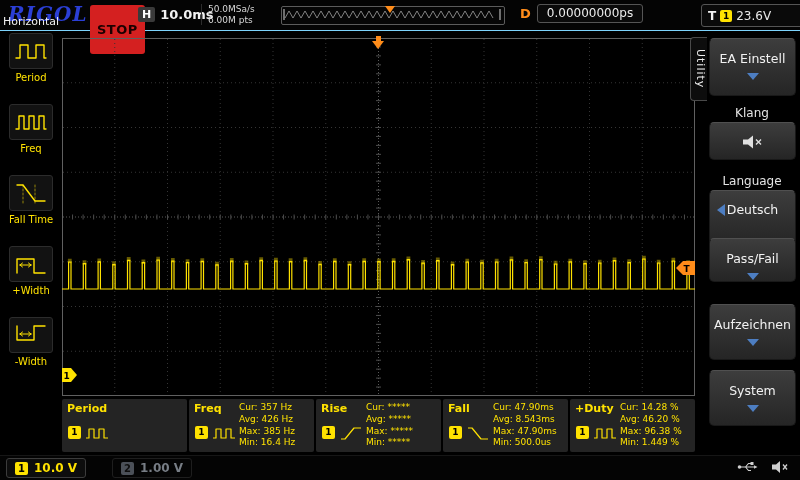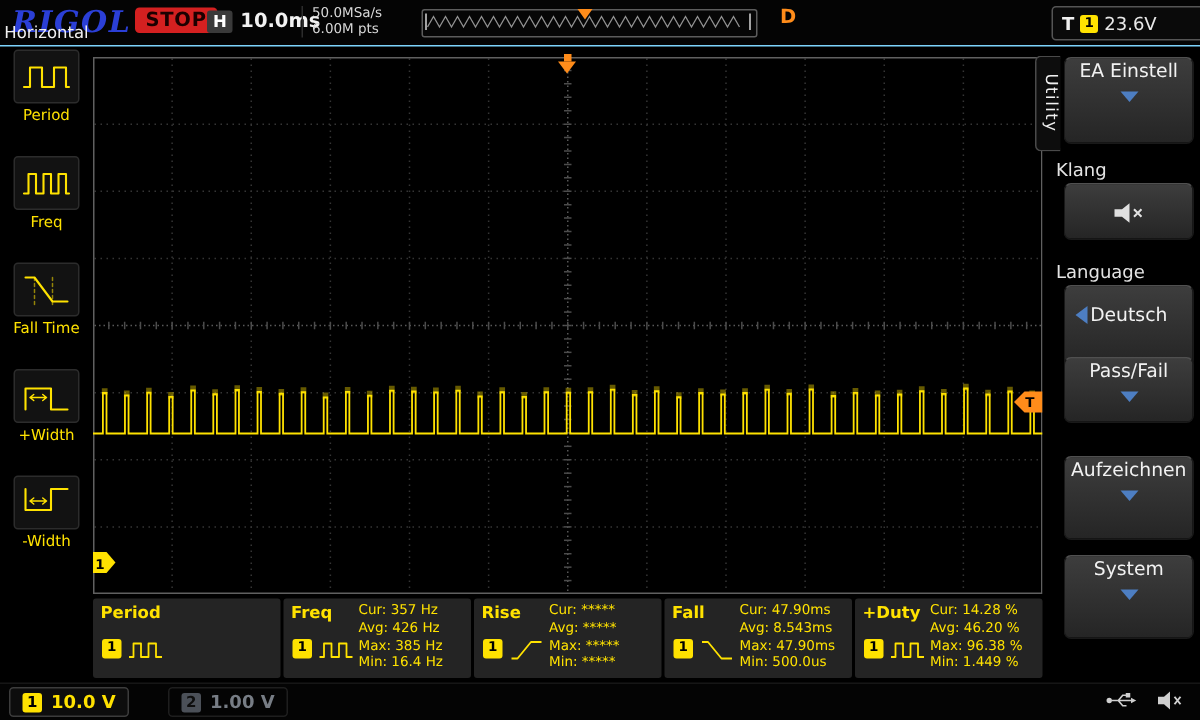--- a/index.html
+++ b/index.html
@@ -4,21 +4,21 @@
 <style>
   html,body{margin:0;padding:0;background:#000}
   .stage{position:relative;width:800px;height:480px;background:#000;overflow:hidden;
          font-family:"DejaVu Sans",sans-serif;-webkit-user-select:none;user-select:none}
 
   
   .topbar{position:absolute;left:0;top:0;width:800px;height:30px;background:#040404;border-bottom:1px solid #7dd3fc}
   .logo{position:absolute;left:8px;top:2px;font-family:"DejaVu Serif",serif;font-style:italic;font-weight:bold;
         font-size:20px;color:#2b3fd6;letter-spacing:1px}
   .stop{position:absolute;left:90px;top:5px;background:#d42020;color:#1c0000;font-weight:bold;font-size:13px;
-        line-height:17px;padding:0 7px;border-radius:3px;letter-spacing:.5px;cursor:pointer}
+        line-height:17px;padding:16px 7px;border-radius:3px;letter-spacing:.5px;cursor:pointer}
   .hgroup{position:absolute;left:138px;top:5px;height:18px;display:flex;align-items:center;gap:5px;cursor:pointer}
   .hbadge{background:#3a3a3a;color:#fff;font-weight:bold;font-size:11px;line-height:15px;padding:0 4px;border-radius:2px}
   .hval{color:#f2f2f2;font-size:13px;font-weight:bold}
   .vsep{position:absolute;left:201px;top:4px;width:1px;height:21px;background:#2c2c2c}
   .rategroup{position:absolute;left:208px;top:4px;color:#d8d8d8;font-size:9px;line-height:11px}
   .preview{position:absolute;left:281px;top:6px;width:222px;height:17px;border:1px solid #5c5c5c;border-radius:2px;
            background:#060606;cursor:pointer}
   #preview-svg{display:block}
   .pmarker{position:absolute;left:103px;top:-1px;width:0;height:0;border-left:5px solid transparent;
            border-right:5px solid transparent;border-top:7px solid #ff8c1a}
@@ -61,24 +61,24 @@
   .mvals{position:absolute;left:50px;top:3px;width:73px;color:#ffe200;font-size:9px;line-height:11.8px;white-space:nowrap}
 
   
   .utility-tab{position:absolute;left:690px;top:37px;width:16px;height:62px;background:#0d0d0d;border:1px solid #4a4a4a;
                border-right:none;border-radius:4px 0 0 4px;color:#f0f0f0;font-size:11px;writing-mode:vertical-rl;
                text-align:center;letter-spacing:1px}
   .rightmenu{position:absolute;left:704px;top:30px;width:96px;height:425px}
   .menu-btn{position:absolute;left:5px;width:87px;background:linear-gradient(180deg,#3d3d3d,#252525);
             border:1px solid #191919;border-top-color:#505050;border-radius:5px;color:#f2f2f2;font-size:12.5px;
             text-align:center;cursor:pointer;box-sizing:border-box}
-  .menu-btn .cap{}
+  .menu-btn .cap{margin-top:12px}
   .down-arrow{width:0;height:0;border-left:6px solid transparent;border-right:6px solid transparent;
               border-top:7px solid #4d7ec2;margin:7px auto 0}
-  .rm-label{position:absolute;left:0;width:96px;text-align:left;color:#e4e4e4;font-size:12px}
+  .rm-label{position:absolute;left:0;width:96px;text-align:center;color:#e4e4e4;font-size:12px}
   .left-arrow{position:absolute;left:7px;top:13px;width:0;height:0;border-top:6px solid transparent;
               border-bottom:6px solid transparent;border-right:8px solid #4d7ec2}
 
   
   .bottombar{position:absolute;left:0;top:455px;width:800px;height:25px;background:#040404;border-top:1px solid #161616}
   .chbox{position:absolute;top:2px;height:20px;display:flex;align-items:center;gap:6px;padding:0 8px;
          border-radius:3px;cursor:pointer;box-sizing:border-box}
   .ch1{left:6px;border:1px solid #3c3c3c;background:#0d0d0d}
   .ch2{left:112px;border:1px solid #1e1e1e}
   .chbadge{width:13px;height:13px;border-radius:2px;font-size:10px;font-weight:bold;text-align:center;line-height:13px}
@@ -107,20 +107,21 @@
     </div>
     <div class="preview">
       <svg id="preview-svg" width="220" height="15" viewBox="0 0 220 15">
           <path d="M3,11 l4,-7 l4,7 l4,-7 l4,7 l4,-7 l4,7 l4,-7 l4,7 l4,-7 l4,7 l4,-7 l4,7 l4,-7 l4,7 l4,-7 l4,7 l4,-7 l4,7 l4,-7 l4,7 l4,-7 l4,7 l4,-7 l4,7 l4,-7 l4,7 l4,-7 l4,7 l4,-7 l4,7 l4,-7 l4,7 l4,-7 l4,7 l4,-7 l4,7 l4,-7 l4,7 l4,-7 l4,7 l4,-7 l4,7 l4,-7 l4,7 l4,-7 l4,7 l4,-7 l4,7 l4,-7 l4,7 l4,-7 l4,7" stroke="#909090" stroke-width="0.9" fill="none"></path>
           <path d="M2,2 V13 M218,2 V13" stroke="#b5b5b5" stroke-width="1.2" fill="none"></path>
         </svg>
       <div class="pmarker"></div>
     </div>
     <div class="dgroup">
       <span class="dlabel">D</span>
+      <span class="dval">0.00000000ps</span>
     </div>
     <div class="tgroup">
       <span class="tlabel">T</span>
       <span class="tbadge">1</span>
       <span class="tval">23.6V</span>
     </div>
   </div>
 
   <div class="leftmenu">
     <div class="lm-title">Horizontal</div>

